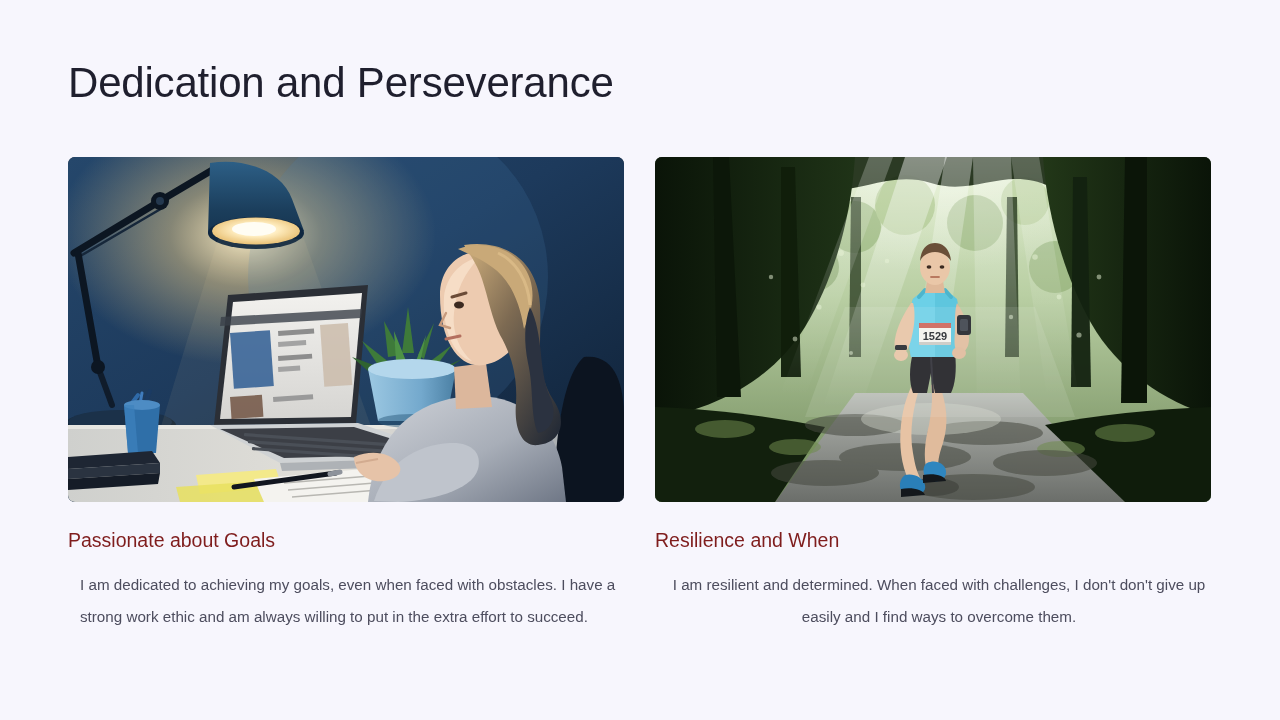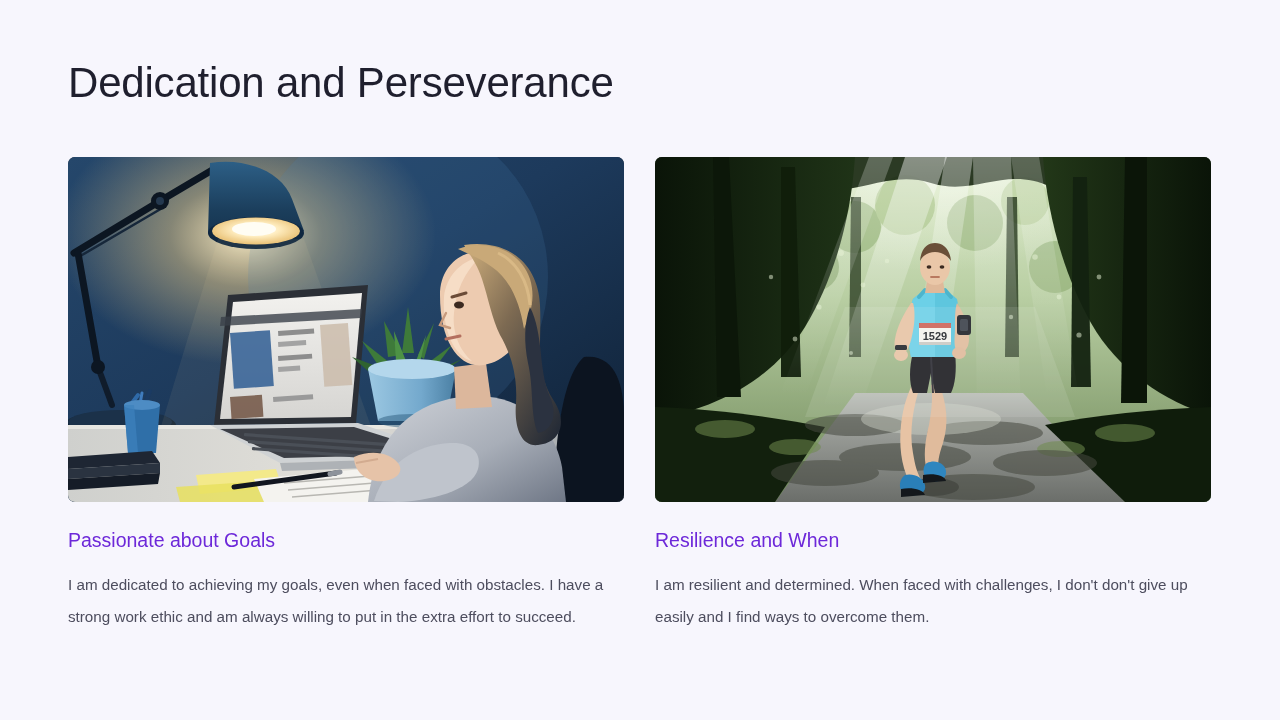--- a/index.html
+++ b/index.html
@@ -57,34 +57,35 @@
     overflow: hidden;
     background: #14202f;
   }
 
   .media-frame svg { display: block; width: 100%; height: 100%; }
 
   .caption-title {
     margin-top: 26px;
     font-size: 19.5px;
     font-weight: 400;
-    color: #6d28d9;
+    color: #7f1d1d;
     line-height: 1.25;
   }
 
   .caption-body {
     margin-top: 17px;
     font-size: 15.2px;
     font-weight: 400;
     color: #4d4d5e;
     line-height: 2.07;
     max-width: 560px;
-  }
-
-  .col-right .caption-body { max-width: 545px; }
+    margin-left: 12px;
+  }
+
+  .col-right .caption-body { max-width: 545px; text-align: center; }
 </style>
 </head>
 <body>
 
 <div class="slide">
 
   <h1 class="slide-title">Dedication and Perseverance</h1>
 
   <div class="columns">
 

